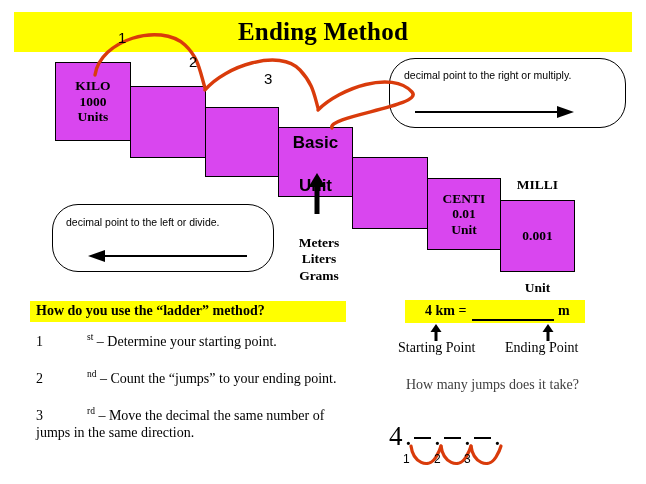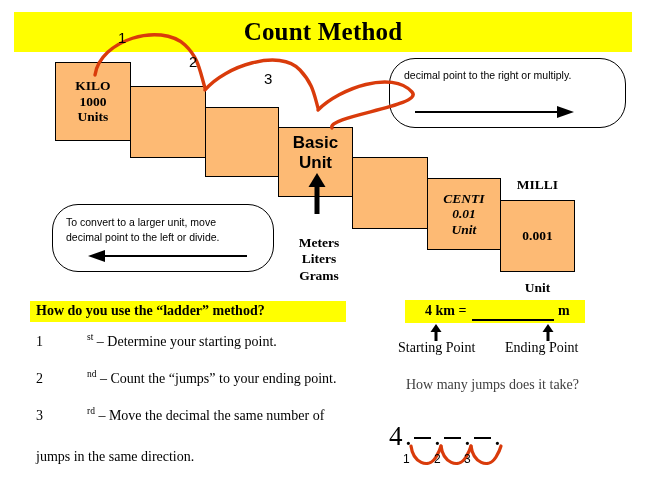--- a/index.html
+++ b/index.html
@@ -37,50 +37,50 @@
     font-family: "Liberation Serif", serif;
     font-weight: bold;
     font-size: 25px;
     color: #000000;
     letter-spacing: 0.2px;
   }
 
   
   .step {
     position: absolute;
-    background: #fdba74;
+    background: #d946ef;
     border: 1.6px solid #000000;
     box-sizing: border-box;
     text-align: center;
     font-family: "Liberation Serif", serif;
     font-weight: bold;
     color: #000000;
     display: flex;
     flex-direction: column;
     align-items: center;
     justify-content: center;
     line-height: 1.16;
   }
   .step .l1, .step .l2, .step .l3 { display: block; }
   .step-serif { font-size: 13.5px; }
   .step-basic {
     font-family: "Liberation Sans", sans-serif;
     font-weight: bold;
     font-size: 17px;
-    justify-content: flex-start;
+    justify-content: space-between;
     padding-top: 5px;
   }
 
   
   .z1 { z-index: 11; }
   .z2 { z-index: 12; }
   .z3 { z-index: 13; }
   .z4 { z-index: 14; }
   .z5 { z-index: 15; }
-  .z6 { z-index: 16; font-style: italic; }
+  .z6 { z-index: 16; }
   .z7 { z-index: 17; gap: 36px; }
 
   
   .arcs {
     position: absolute;
     left: 0; top: 0;
     width: 646px; height: 484px;
     pointer-events: none;
     z-index: 30;
   }
@@ -202,21 +202,21 @@
     color: #000000;
     z-index: 31;
   }
 </style>
 </head>
 <body>
 
 <div id="slide">
 
   <div class="title-band"></div>
-  <div class="title-text">Count Method</div>
+  <div class="title-text">Ending Method</div>
 
   <div class="step step-serif z1" style="left:55px; top:62px; width:76px; height:79px;">
     <span class="l1">KILO</span>
     <span class="l2">1000</span>
     <span class="l3">Units</span>
   </div>
 
   <div class="step step-serif z2" style="left:130px; top:86px; width:76px; height:72px;">
     <span class="l1"></span>
   </div>
@@ -269,21 +269,20 @@
   <div class="callout-text" style="left:404px; top:68px; width:216px;">
     <div>decimal  point to the right or multiply.</div>
   </div>
   <svg style="position:absolute; left:415px; top:105px; z-index:26;" width="160" height="14" viewBox="0 0 160 14">
     <line x1="0" y1="7" x2="146" y2="7" stroke="#000" stroke-width="1.8"></line>
     <polygon points="159,7 142,1 142,13" fill="#000"></polygon>
   </svg>
 
   <div class="callout" style="left:52px; top:204px; width:222px; height:68px;"></div>
   <div class="callout-text" style="left:66px; top:215px; width:204px;">
-    <div>To convert to a larger unit, move</div>
     <div>decimal  point to the left or divide.</div>
   </div>
   <svg style="position:absolute; left:72px; top:249px; z-index:26;" width="175" height="14" viewBox="0 0 175 14">
     <line x1="29" y1="7" x2="175" y2="7" stroke="#000" stroke-width="1.8"></line>
     <polygon points="16,7 33,1 33,13" fill="#000"></polygon>
   </svg>
 
   <div class="hl-yellow" style="left:30px; top:301px; width:316px; height:21px;"></div>
   <div class="q-head" style="left:36px; top:303px;">How do you use the “ladder” method?</div>
 
@@ -294,21 +293,21 @@
 
   <div class="step-line" style="left:36px; top:368px;">
     <span>2</span><span class="ord">nd</span>
     <span>– Count the “jumps” to your ending point.</span>
   </div>
 
   <div class="step-line" style="left:36px; top:405px;">
     <span>3</span><span class="ord">rd</span>
     <span>– Move the decimal the same number of</span>
   </div>
-  <div class="step-line" style="left:36px; top:448px;">jumps in the same direction.</div>
+  <div class="step-line" style="left:36px; top:424px;">jumps in the same direction.</div>
 
   <div class="hl-yellow" style="left:405px; top:300px; width:180px; height:23px;"></div>
   <div class="eq-line" style="left:425px; top:303px;">4 km =</div>
   <div class="blank-rule" style="left:472px; top:319px; width:82px;"></div>
   <div class="eq-line" style="left:558px; top:303px;">m</div>
 
   <svg style="position:absolute; left:429px; top:324px;" width="14" height="17" viewBox="0 0 14 17">
     <line x1="7" y1="17" x2="7" y2="6" stroke="#000" stroke-width="3"></line>
     <polygon points="7,0 1.5,8 12.5,8" fill="#000"></polygon>
   </svg>

